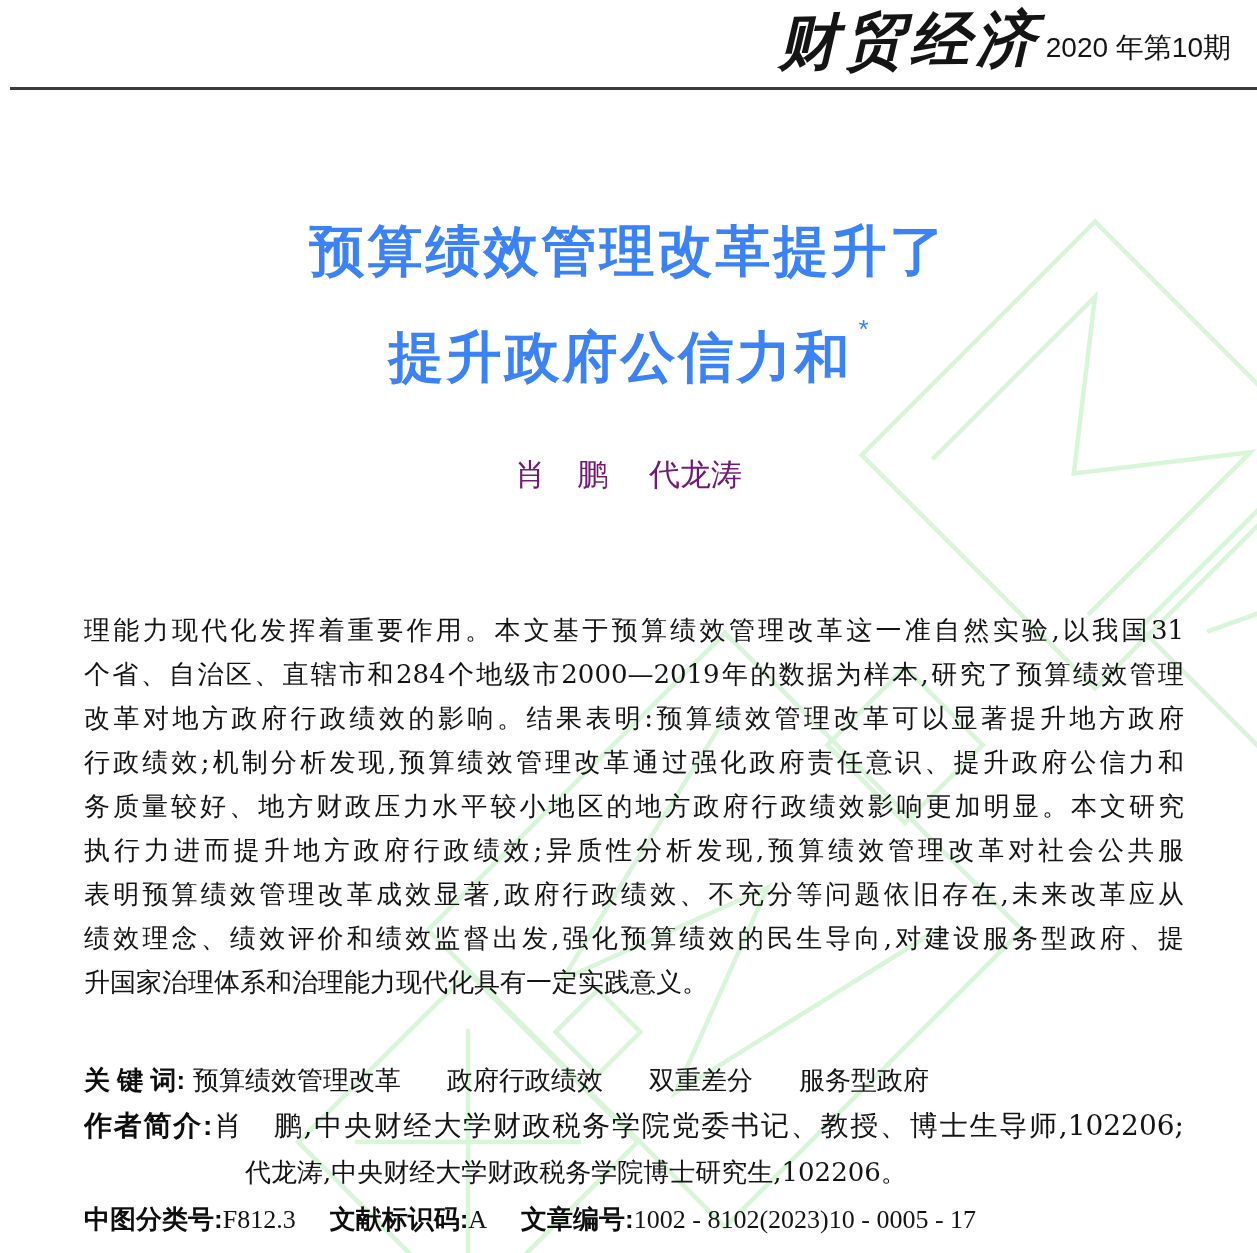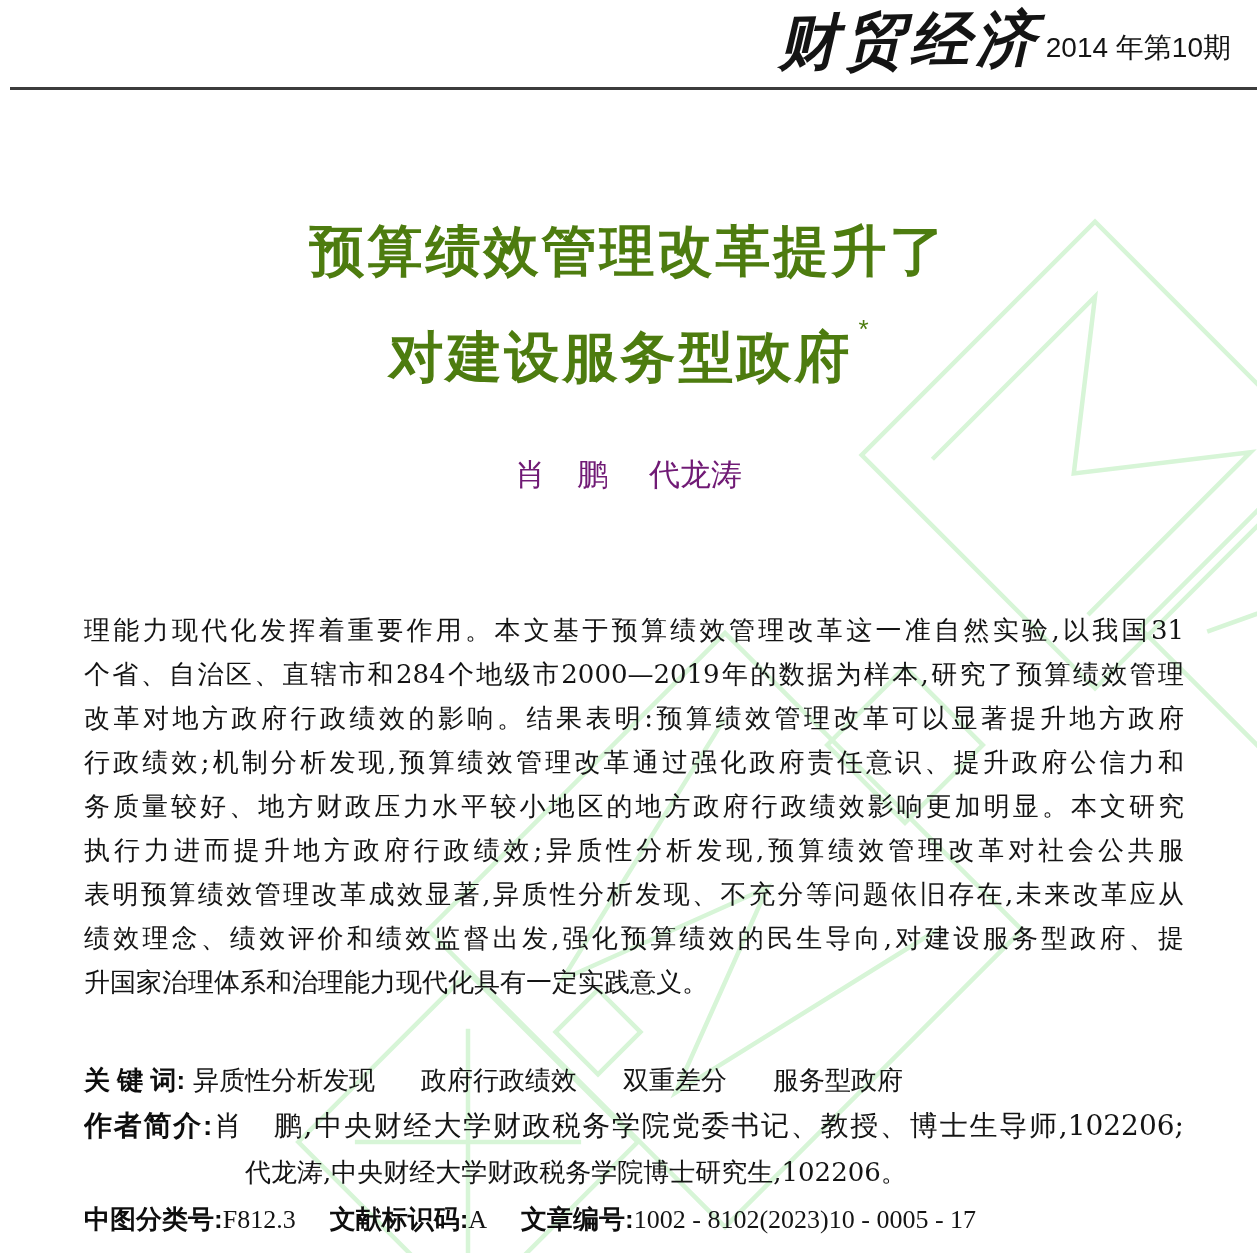--- a/index.html
+++ b/index.html
@@ -20,21 +20,21 @@
   }
   .issue{
     font-family:"Liberation Sans","DejaVu Sans",sans-serif;
     font-size:28px;line-height:1;padding:0 0 8px 4px;
   }
   .rule{position:absolute;left:10px;right:0;top:87px;height:3px;background:#3c3c3c;z-index:1;}
 
   
   .title{top:212px;left:0;right:0;text-align:center;
     font-family:"Liberation Sans","DejaVu Sans",sans-serif;
-    font-weight:700;font-size:55px;line-height:78px;letter-spacing:3px;color:#4d7c0f;}
+    font-weight:700;font-size:55px;line-height:78px;letter-spacing:3px;color:#3b82f6;}
   .title sup{font-size:26px;font-weight:400;vertical-align:38px;letter-spacing:0;margin-left:6px;}
 
   
   .authors{top:452px;left:0;right:0;text-align:center;font-size:31px;line-height:44px;color:#701a75;}
 
   
   .abs{top:608px;left:84px;width:1100px;font-size:26px;line-height:44px;}
   .line{text-align:justify;text-align-last:justify;height:44px;overflow:hidden;}
   .line.first{text-indent:57px;}
   .line.last{text-align-last:left;}
@@ -79,47 +79,47 @@
         <rect x="-55" y="-55" width="110" height="110"></rect>
       </g>
     <g transform="translate(598,1032) rotate(45)">
         <rect x="-30" y="-30" width="60" height="60"></rect>
       </g>
   </g>
 </svg>
 
 <div class="layer header">
   <div class="logo">财贸经济</div>
-  <div class="issue">2014 年第10期</div>
+  <div class="issue">2020 年第10期</div>
 </div>
 <div class="rule"></div>
 
 <div class="layer title">
   <div>预算绩效管理改革提升了</div>
-  <div><span>对建设服务型政府</span><sup>*</sup></div>
+  <div><span>提升政府公信力和</span><sup>*</sup></div>
 </div>
 
 <div class="layer authors">肖　鹏　 代龙涛</div>
 
 <div class="layer abs">
   <div>
       <div class="line">理能力现代化发挥着重要作用。本文基于预算绩效管理改革这一准自然实验,以我国31</div>
       <div class="line">个省、自治区、直辖市和284个地级市2000—2019年的数据为样本,研究了预算绩效管理</div>
       <div class="line">改革对地方政府行政绩效的影响。结果表明:预算绩效管理改革可以显著提升地方政府</div>
       <div class="line">行政绩效;机制分析发现,预算绩效管理改革通过强化政府责任意识、提升政府公信力和</div>
       <div class="line">务质量较好、地方财政压力水平较小地区的地方政府行政绩效影响更加明显。本文研究</div>
       <div class="line">执行力进而提升地方政府行政绩效;异质性分析发现,预算绩效管理改革对社会公共服</div>
-      <div class="line">表明预算绩效管理改革成效显著,异质性分析发现、不充分等问题依旧存在,未来改革应从</div>
+      <div class="line">表明预算绩效管理改革成效显著,政府行政绩效、不充分等问题依旧存在,未来改革应从</div>
       <div class="line">绩效理念、绩效评价和绩效监督出发,强化预算绩效的民生导向,对建设服务型政府、提</div>
     </div>
   <div class="line last">升国家治理体系和治理能力现代化具有一定实践意义。</div>
 </div>
 
 <div class="layer kwline">
-  <span class="lbl" style="margin-right:8px">关 键 词:</span><span><span class="kw">异质性分析发现</span><span class="kw">政府行政绩效</span><span class="kw">双重差分</span><span class="kw">服务型政府</span></span>
+  <span class="lbl" style="margin-right:8px">关 键 词:</span><span><span class="kw">预算绩效管理改革</span><span class="kw">政府行政绩效</span><span class="kw">双重差分</span><span class="kw">服务型政府</span></span>
 </div>
 
 <div class="layer bio1">
   <span class="lbl">作者简介:</span><span>肖　鹏,中央财经大学财政税务学院党委书记、教授、博士生导师,102206;</span>
 </div>
 <div class="layer bio2">代龙涛,中央财经大学财政税务学院博士研究生,102206。</div>
 
 <div class="layer cls">
   <span class="lbl">中图分类号:</span><span class="val">F812.3</span><span class="lbl">文献标识码:</span><span class="val">A</span><span class="lbl">文章编号:</span><span class="val">1002 - 8102(2023)10 - 0005 - 17</span>
 </div>

